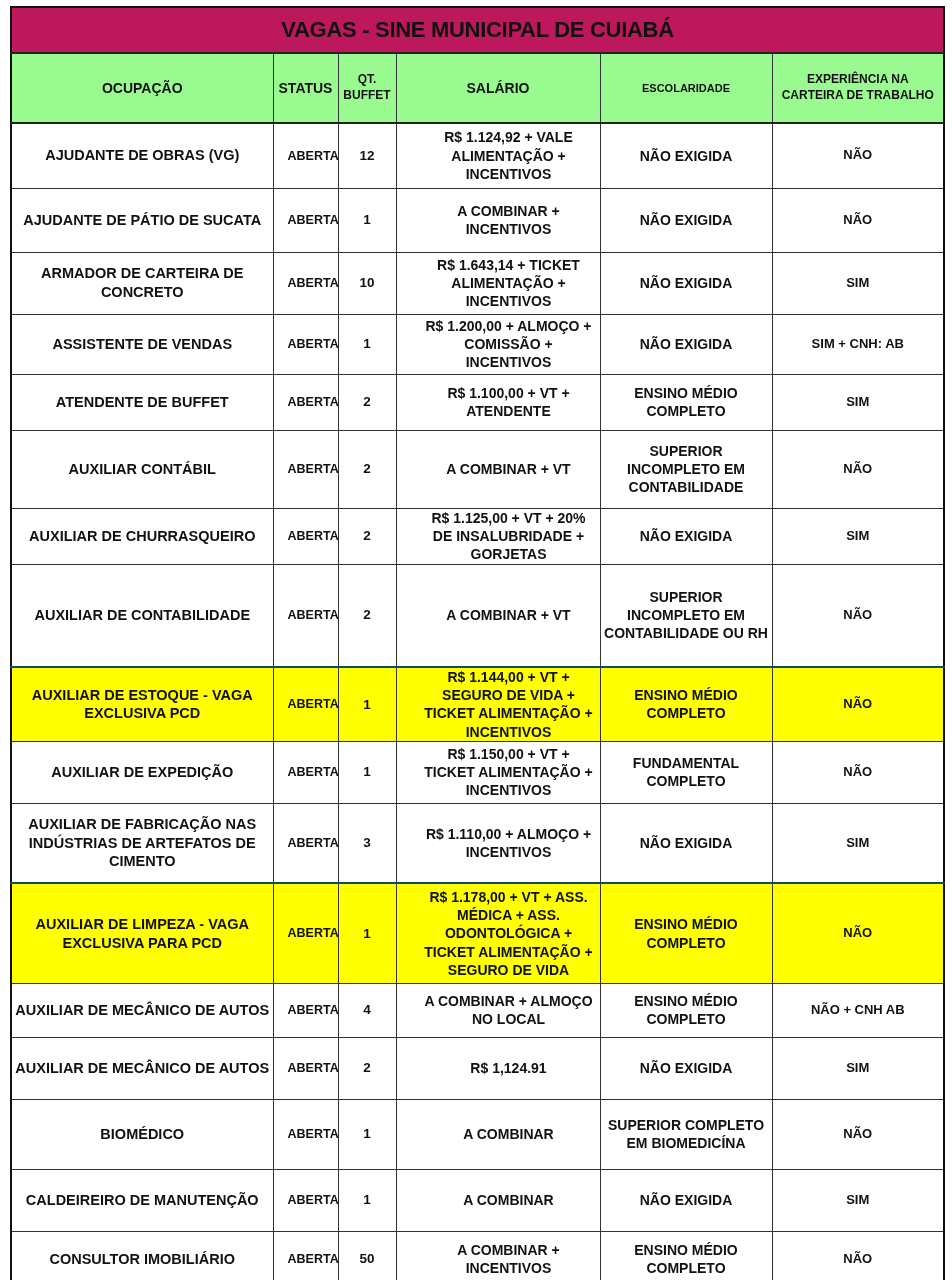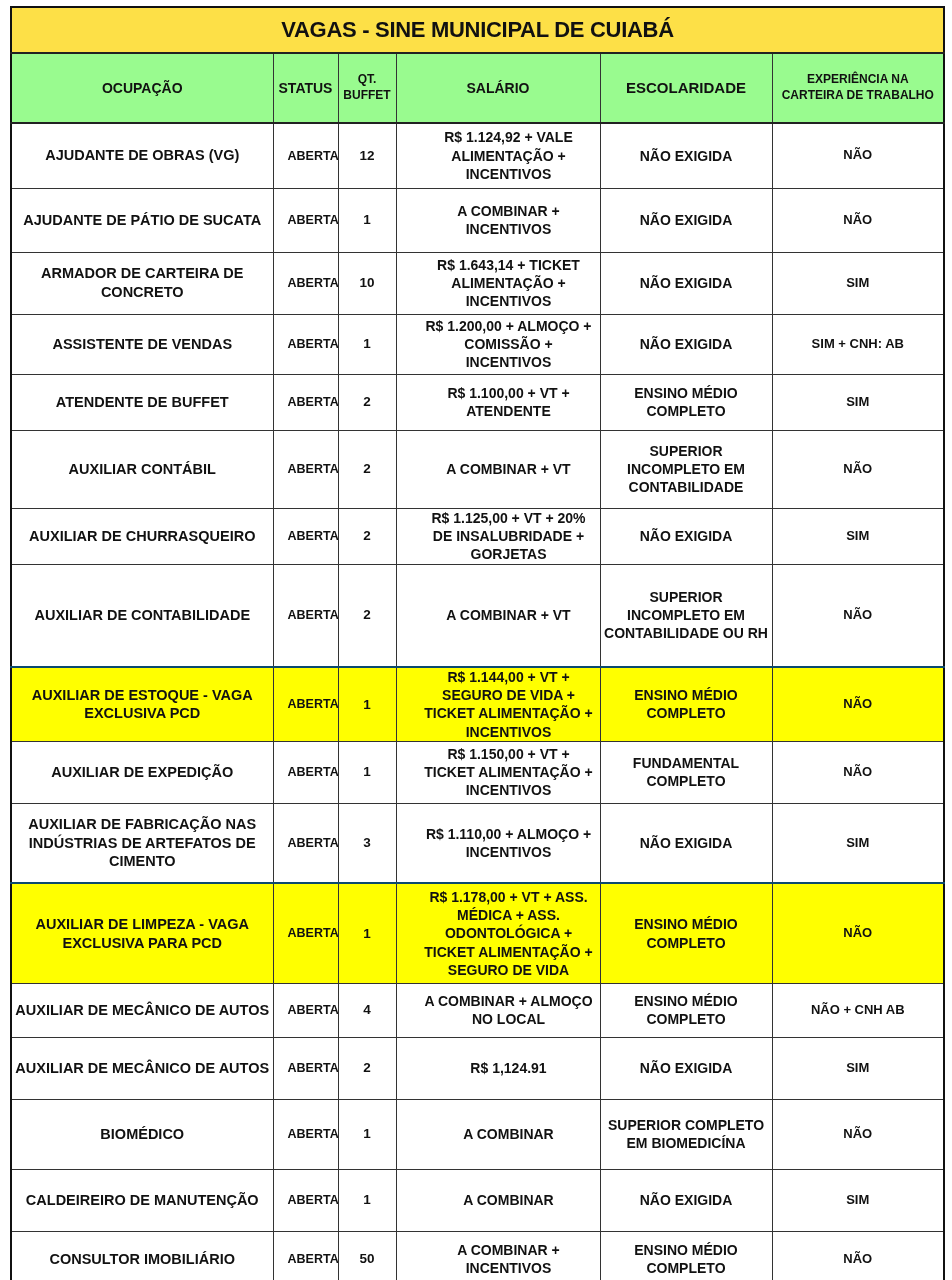--- a/index.html
+++ b/index.html
@@ -9,21 +9,21 @@
     border-collapse: collapse; table-layout: fixed;
     font-family: "Liberation Sans", "DejaVu Sans", sans-serif;
     font-weight: bold; color: #111;
   }
   .sheet td, .sheet th {
     border: 1px solid #333; text-align: center; vertical-align: middle;
     padding: 0 3px; line-height: 1.3; overflow: hidden;
   }
   .sheet { border: 2px solid #111; }
   .title-row th {
-    background: #fde047; height: 44px; font-size: 22px; letter-spacing: -0.3px;
+    background: #be185d; height: 44px; font-size: 22px; letter-spacing: -0.3px;
     border-bottom: 2px solid #222;
   }
   .head-row th {
     background: #99fb8f; height: 68px; font-size: 14px; border-bottom: 2px solid #222;
   }
   .head-row th.small { font-size: 12px; }
   td.occ { font-size: 14.5px; }
   td.status { font-size: 12.5px; padding-left: 14px; }
   td.qt { font-size: 13.5px; }
   td.sal { font-size: 14px; padding-left: 24px; }
@@ -46,21 +46,21 @@
   </colgroup>
   <thead>
     <tr class="title-row">
       <th colspan="6">VAGAS - SINE MUNICIPAL DE CUIABÁ</th>
     </tr>
     <tr class="head-row">
       <th>OCUPAÇÃO</th>
       <th>STATUS</th>
       <th class="small">QT. BUFFET</th>
       <th>SALÁRIO</th>
-      <th class="small" style="font-size:15px">ESCOLARIDADE</th>
+      <th class="small" style="font-size:11px">ESCOLARIDADE</th>
       <th class="small">EXPERIÊNCIA NA CARTEIRA DE TRABALHO</th>
     </tr>
   </thead>
   <tbody id="rows">
       <tr style="height: 65px;">
         <td class="occ">AJUDANTE DE OBRAS (VG)</td>
         <td class="status">ABERTA</td>
         <td class="qt">12</td>
         <td class="sal">R$ 1.124,92 + VALE ALIMENTAÇÃO + INCENTIVOS</td>
         <td class="esc">NÃO EXIGIDA</td>

